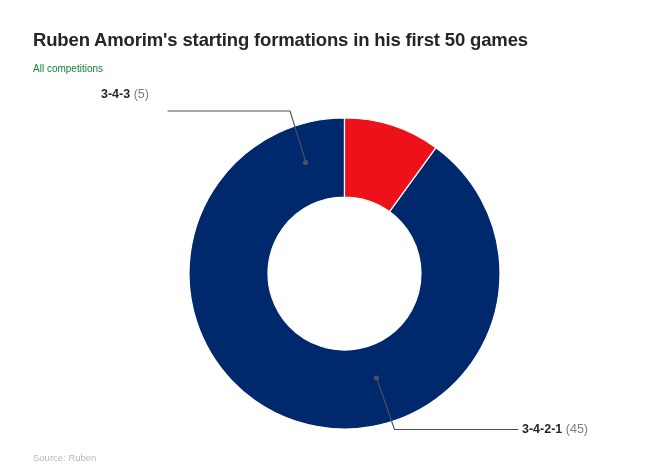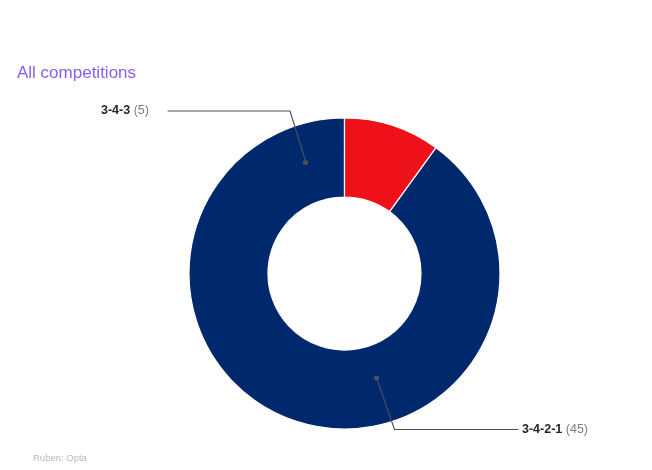--- a/index.html
+++ b/index.html
@@ -30,25 +30,25 @@
     left: 33px;
     top: 29px;
     font-size: 18.5px;
     font-weight: 700;
     color: #22262b;
     letter-spacing: -0.15px;
     white-space: nowrap;
   }
   .chart-subtitle {
     position: absolute;
-    left: 17px;
+    left: 33px;
     top: 63px;
-    font-size: 17px;
+    font-size: 10px;
     font-weight: 400;
-    color: #8b5cf6;
+    color: #15803d;
     white-space: nowrap;
   }
 
   
   .chart-source {
     position: absolute;
     left: 33px;
     top: 452px;
     font-size: 9.5px;
     font-weight: 400;
@@ -74,28 +74,29 @@
     line-height: 1;
   }
   .callout .name {
     font-weight: 700;
     color: #22262b;
   }
   .callout .count {
     font-weight: 400;
     color: #7b7f85;
   }
-  .callout-left  { left: 101px;  top: 104px; }
+  .callout-left  { left: 101px;  top: 88px; }
   .callout-right { left: 522px;  top: 423px; text-align: center; }
 </style>
 </head>
 <body>
 
 <div id="chart-root">
 
+  <div class="chart-title">Ruben Amorim's starting formations in his first 50 games</div>
 
   <div class="chart-subtitle">All competitions</div>
 
   <svg class="plot" viewBox="0 0 652 470" xmlns="http://www.w3.org/2000/svg">
 
     <path id="slice-0" fill="#00296d" stroke="#ffffff" stroke-width="1.2" d="M 344.5 118 A 155.5 155.5 0 1 0 435.9006067314797 147.6978573746958 L 389.4655718003743 211.61019993031658 A 76.5 76.5 0 1 1 344.5 197 Z"></path>
 
     <path id="slice-1" fill="#ee1119" stroke="#ffffff" stroke-width="1.2" d="M 435.9006067314797 147.6978573746958 A 155.5 155.5 0 0 0 344.50000000000006 118 L 344.5 197 A 76.5 76.5 0 0 1 389.4655718003743 211.61019993031658 Z"></path>
 
     <g>
@@ -110,15 +111,15 @@
   </svg>
 
   <div class="callout callout-left">
     <span class="name">3-4-3</span><span>&nbsp;</span><span class="count">(5)</span>
   </div>
 
   <div class="callout callout-right">
     <span class="name">3-4-2-1</span><span>&nbsp;</span><span class="count">(45)</span>
   </div>
 
-  <div class="chart-source">Ruben: Opta</div>
+  <div class="chart-source">Source: Ruben</div>
 
 </div>
 
 </body></html>

